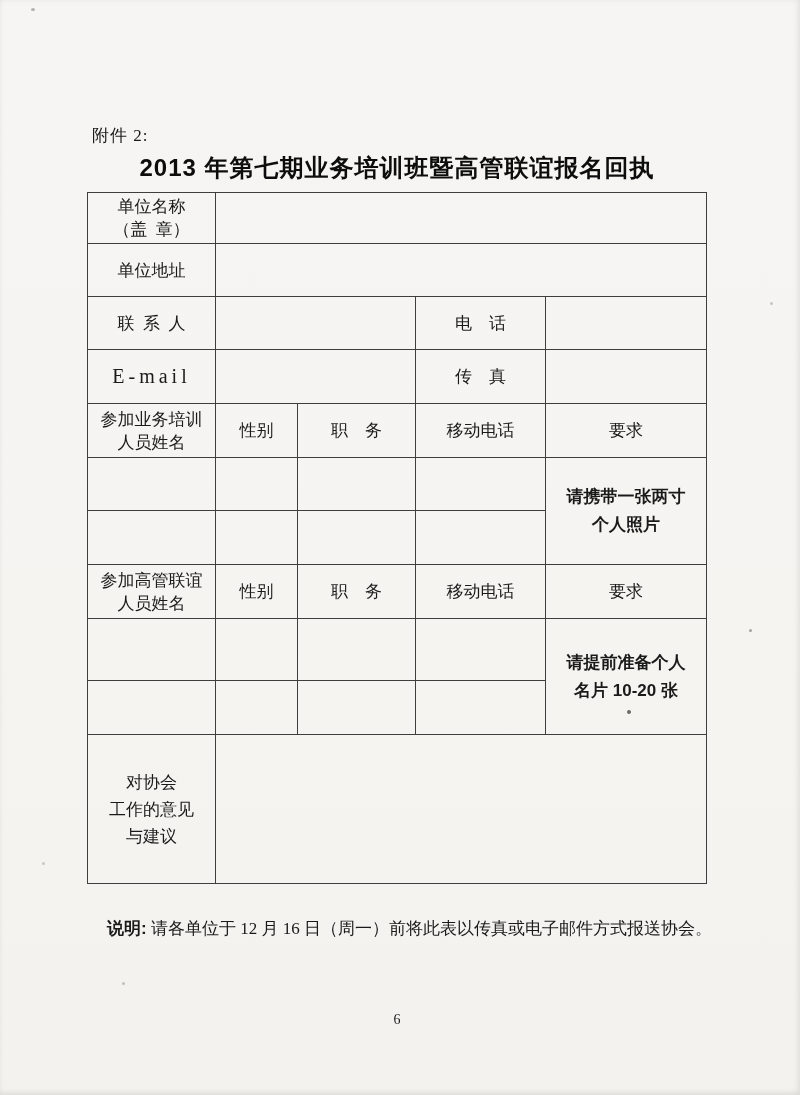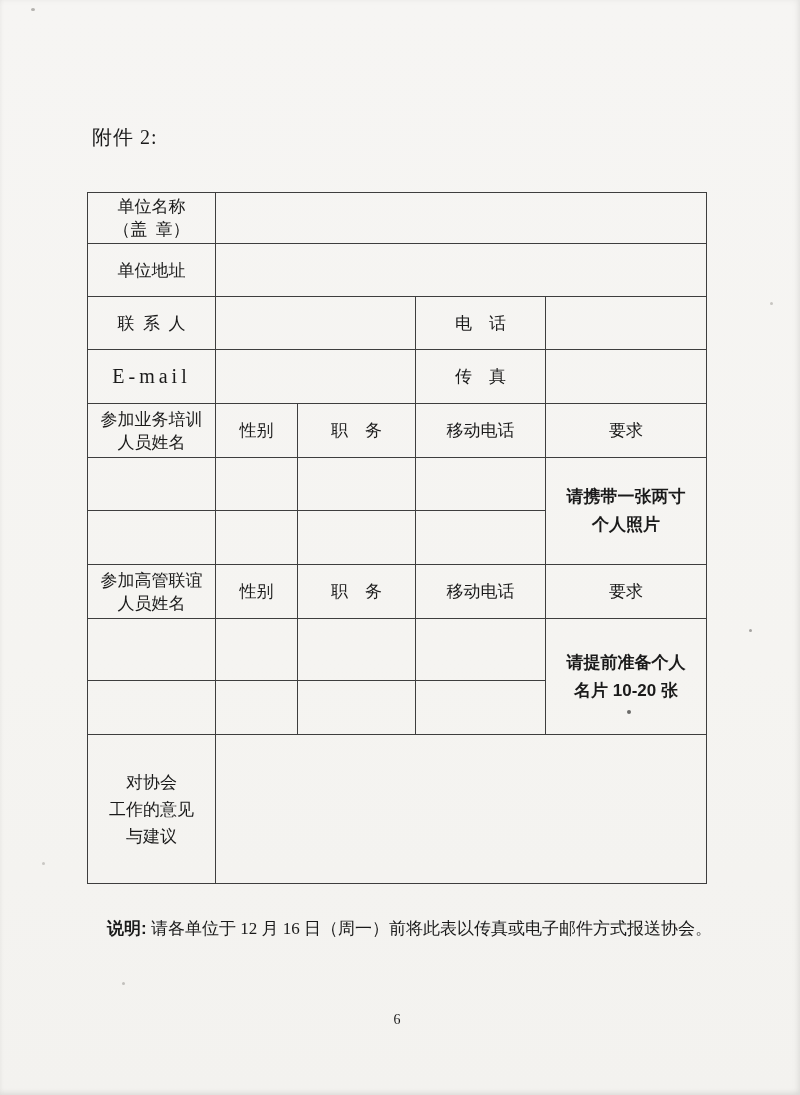--- a/index.html
+++ b/index.html
@@ -2,21 +2,21 @@
 <html><head>
 <meta charset="utf-8">
 <style>
   html,body{margin:0;padding:0;background:#e8e7e4;}
   .page{
     position:relative;width:800px;height:1095px;margin:0 auto;
     background:linear-gradient(180deg,#f6f5f3 0%,#f5f4f1 60%,#f3f2ef 100%);
     font-family:"Liberation Serif", serif;color:#1a1a1a;overflow:hidden;
     box-shadow:inset -3px 0 6px rgba(0,0,0,0.05), inset 0 -3px 5px rgba(0,0,0,0.06);
   }
-  .attachment{position:absolute;left:92px;top:124px;font-size:20px;letter-spacing:1px;}
+  .attachment{position:absolute;left:92px;top:124px;font-size:17px;letter-spacing:1px;}
   .title{
     position:absolute;left:87px;top:152px;width:620px;text-align:center;
     font-family:"Liberation Sans", sans-serif;font-weight:bold;font-size:24px;
     letter-spacing:1px;color:#0d0d0d;white-space:pre;
   }
   table.form{
     position:absolute;left:87px;top:192px;border-collapse:collapse;table-layout:fixed;
   }
   table.form td{
     border:1.6px solid #3e3e3e;text-align:center;vertical-align:middle;
@@ -45,20 +45,21 @@
   .s4{left:122px;top:982px;width:3px;height:3px;background:#c2c0bc;}
   .s5{left:42px;top:862px;width:3px;height:3px;background:#c9c7c3;}
   .s6{left:31px;top:8px;width:4px;height:3px;background:#b3b1ae;}
 </style>
 </head>
 <body>
 
 <div class="page">
 
   <div class="attachment">附件 2:</div>
+  <div class="title">2013 年第七期业务培训班暨高管联谊报名回执</div>
 
   <table class="form">
     <colgroup>
       <col style="width:128px">
         <col style="width:82px">
         <col style="width:118px">
       <col style="width:130px">
         <col style="width:161px">
     </colgroup>
     <tbody>

